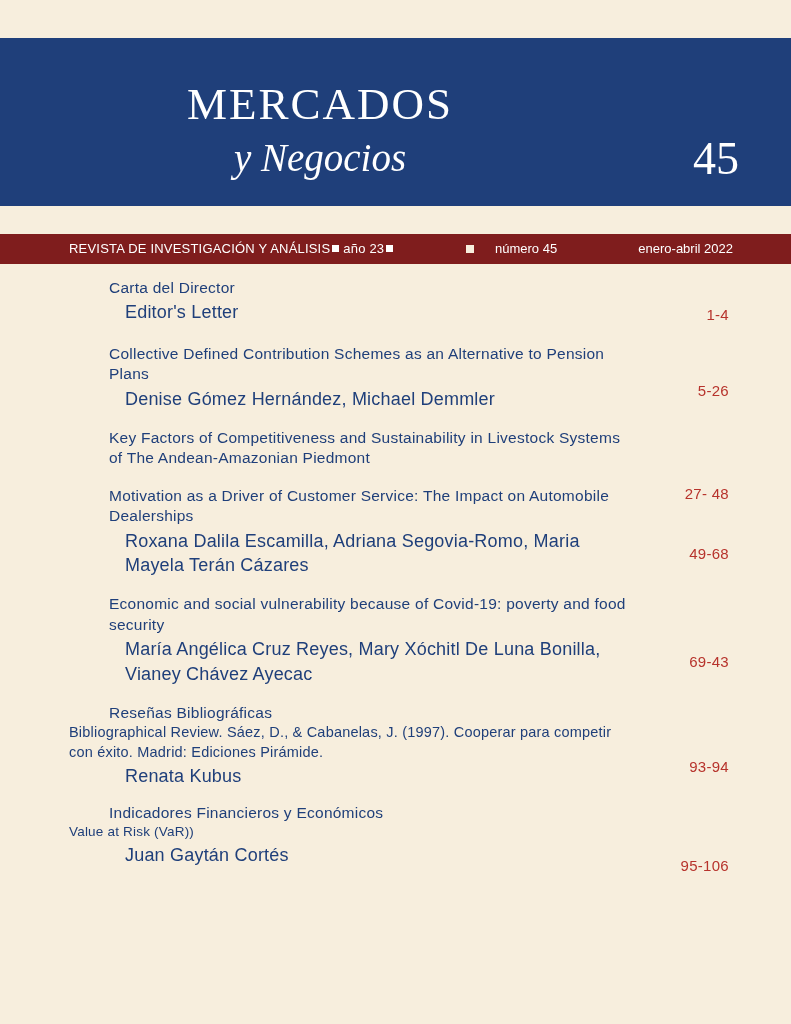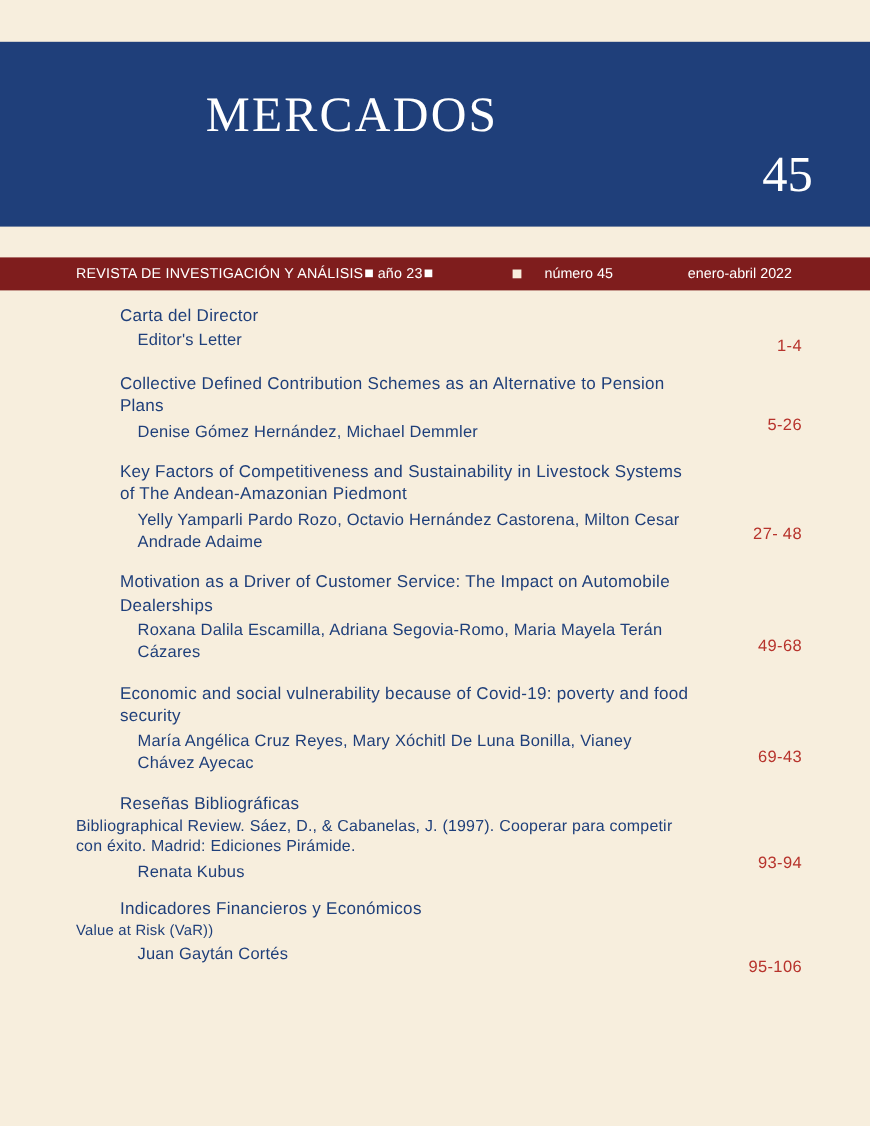--- a/index.html
+++ b/index.html
@@ -109,21 +109,21 @@
   .band-mid-sq {
     position: absolute;
     left: 466px;
     top: 11px;
     width: 8px;
     height: 8px;
     background: #f7eedd;
   }
   .band-right {
     position: absolute;
-    right: 71px;
+    right: 58px;
     top: 7px;
     font-size: 13px;
     margin-left: 16px;
   }
   
   .toc {
     position: absolute;
     top: 278px;
     left: 0;
     width: 791px;
@@ -144,21 +144,21 @@
   .entry-sub {
     color: #1f3f7a;
     font-size: 14.5px;
     line-height: 1.35;
     letter-spacing: 0.2px;
     padding-left: 0;
     padding-right: 95px;
   }
   .entry-authors {
     color: #1f3f7a;
-    font-size: 15px;
+    font-size: 18px;
     line-height: 1.35;
     letter-spacing: 0.2px;
     padding-left: 56px;
     padding-right: 110px;
     margin-top: 2px;
   }
   .pages {
     position: absolute;
     right: 62px;
     font-size: 15px;
@@ -169,20 +169,21 @@
   }
 </style>
 </head>
 <body>
 
 <div class="page">
 
   <div class="masthead">
     <div class="masthead-inner">
       <div class="journal-title">MERCADOS</div>
+      <div class="journal-subtitle">y Negocios</div>
       <div class="issue-number">45</div>
     </div>
   </div>
 
   <div class="issn-line">ISSN-i: 1665 - 7039/ISSN-e: 2594 - 0163</div>
 
   <div class="red-band">
     <div class="band-left">
       <span>REVISTA DE INVESTIGACIÓN Y ANÁLISIS</span><span class="band-sq"></span><span>año 23</span><span class="band-sq"></span>
     </div>
@@ -200,21 +201,20 @@
     </div>
 
     <div class="entry" style="margin-bottom:17px">
       <div class="entry-title">Collective Defined Contribution Schemes as an Alternative to Pension Plans</div>
       <div class="entry-authors">Denise Gómez Hernández, Michael Demmler</div>
       <div class="pages" style="top:38px">5-26</div>
     </div>
 
     <div class="entry" style="margin-bottom:17px">
       <div class="entry-title">Key Factors of Competitiveness and Sustainability in Livestock Systems of The Andean-Amazonian Piedmont</div>
-      <div class="entry-authors">Yelly Yamparli Pardo Rozo, Octavio Hernández Castorena, Milton Cesar Andrade Adaime</div>
       <div class="pages" style="top:57px">27- 48</div>
     </div>
 
     <div class="entry" style="margin-bottom:17px">
       <div class="entry-title">Motivation as a Driver of Customer Service: The Impact on Automobile Dealerships</div>
       <div class="entry-authors">Roxana Dalila Escamilla, Adriana Segovia-Romo, Maria Mayela Terán Cázares</div>
       <div class="pages" style="top:59px">49-68</div>
     </div>
 
     <div class="entry" style="margin-bottom:17px">

